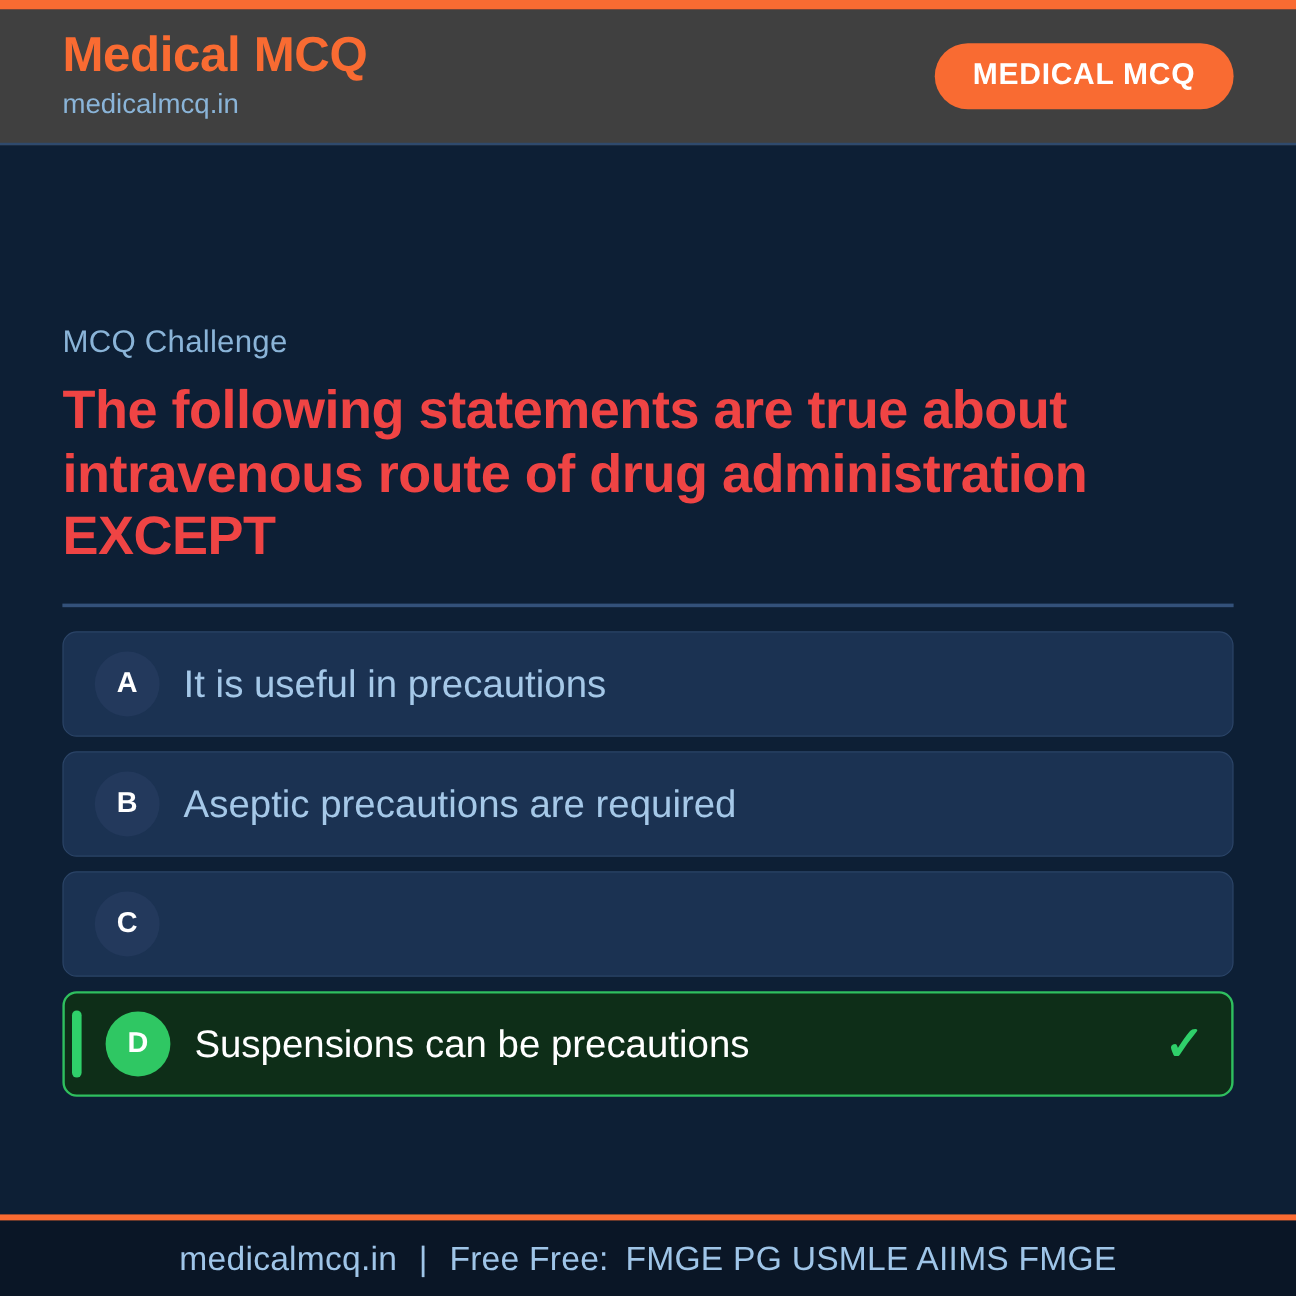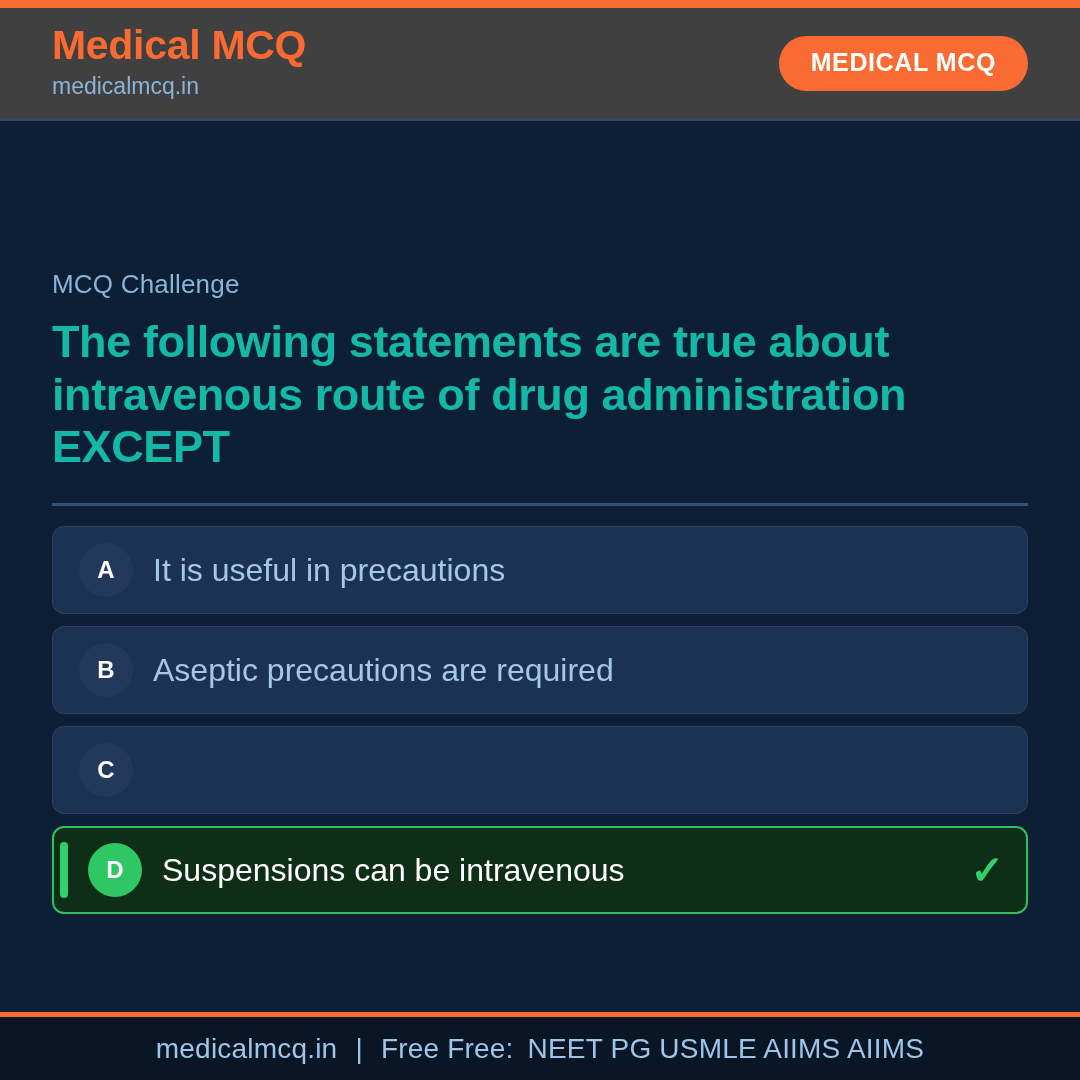--- a/index.html
+++ b/index.html
@@ -84,21 +84,21 @@
   .eyebrow {
     font-size: 26px;
     color: #8ab4d8;
     letter-spacing: 0.2px;
     margin-bottom: 16px;
   }
 
   .question {
     font-size: 45px;
     font-weight: bold;
-    color: #14b8a6;
+    color: #ef4444;
     line-height: 1.17;
     letter-spacing: -0.4px;
     max-width: 940px;
   }
 
   .divider {
     height: 3px;
     background: #33517a;
     margin-top: 29px;
     margin-bottom: 20px;
@@ -234,27 +234,27 @@
         <div class="option-text">Aseptic precautions are required</div>
       </div>
 
       <div class="option">
         <div class="badge">C</div>
       </div>
 
       <div class="option correct">
         <div class="accent-bar"></div>
         <div class="badge">D</div>
-        <div class="option-text">Suspensions can be intravenous</div>
+        <div class="option-text">Suspensions can be precautions</div>
         <div class="check">✓</div>
       </div>
 
     </div>
   </div>
 
   <div class="footer">
     <span class="footer-text">medicalmcq.in</span>
     <span class="footer-text footer-sep">|</span>
     <span class="footer-text">Free Free:</span>
-    <span class="footer-text footer-exam">NEET PG  USMLE  AIIMS  AIIMS</span>
+    <span class="footer-text footer-exam">FMGE PG  USMLE  AIIMS  FMGE</span>
   </div>
 
 </div>
 
 </body></html>

